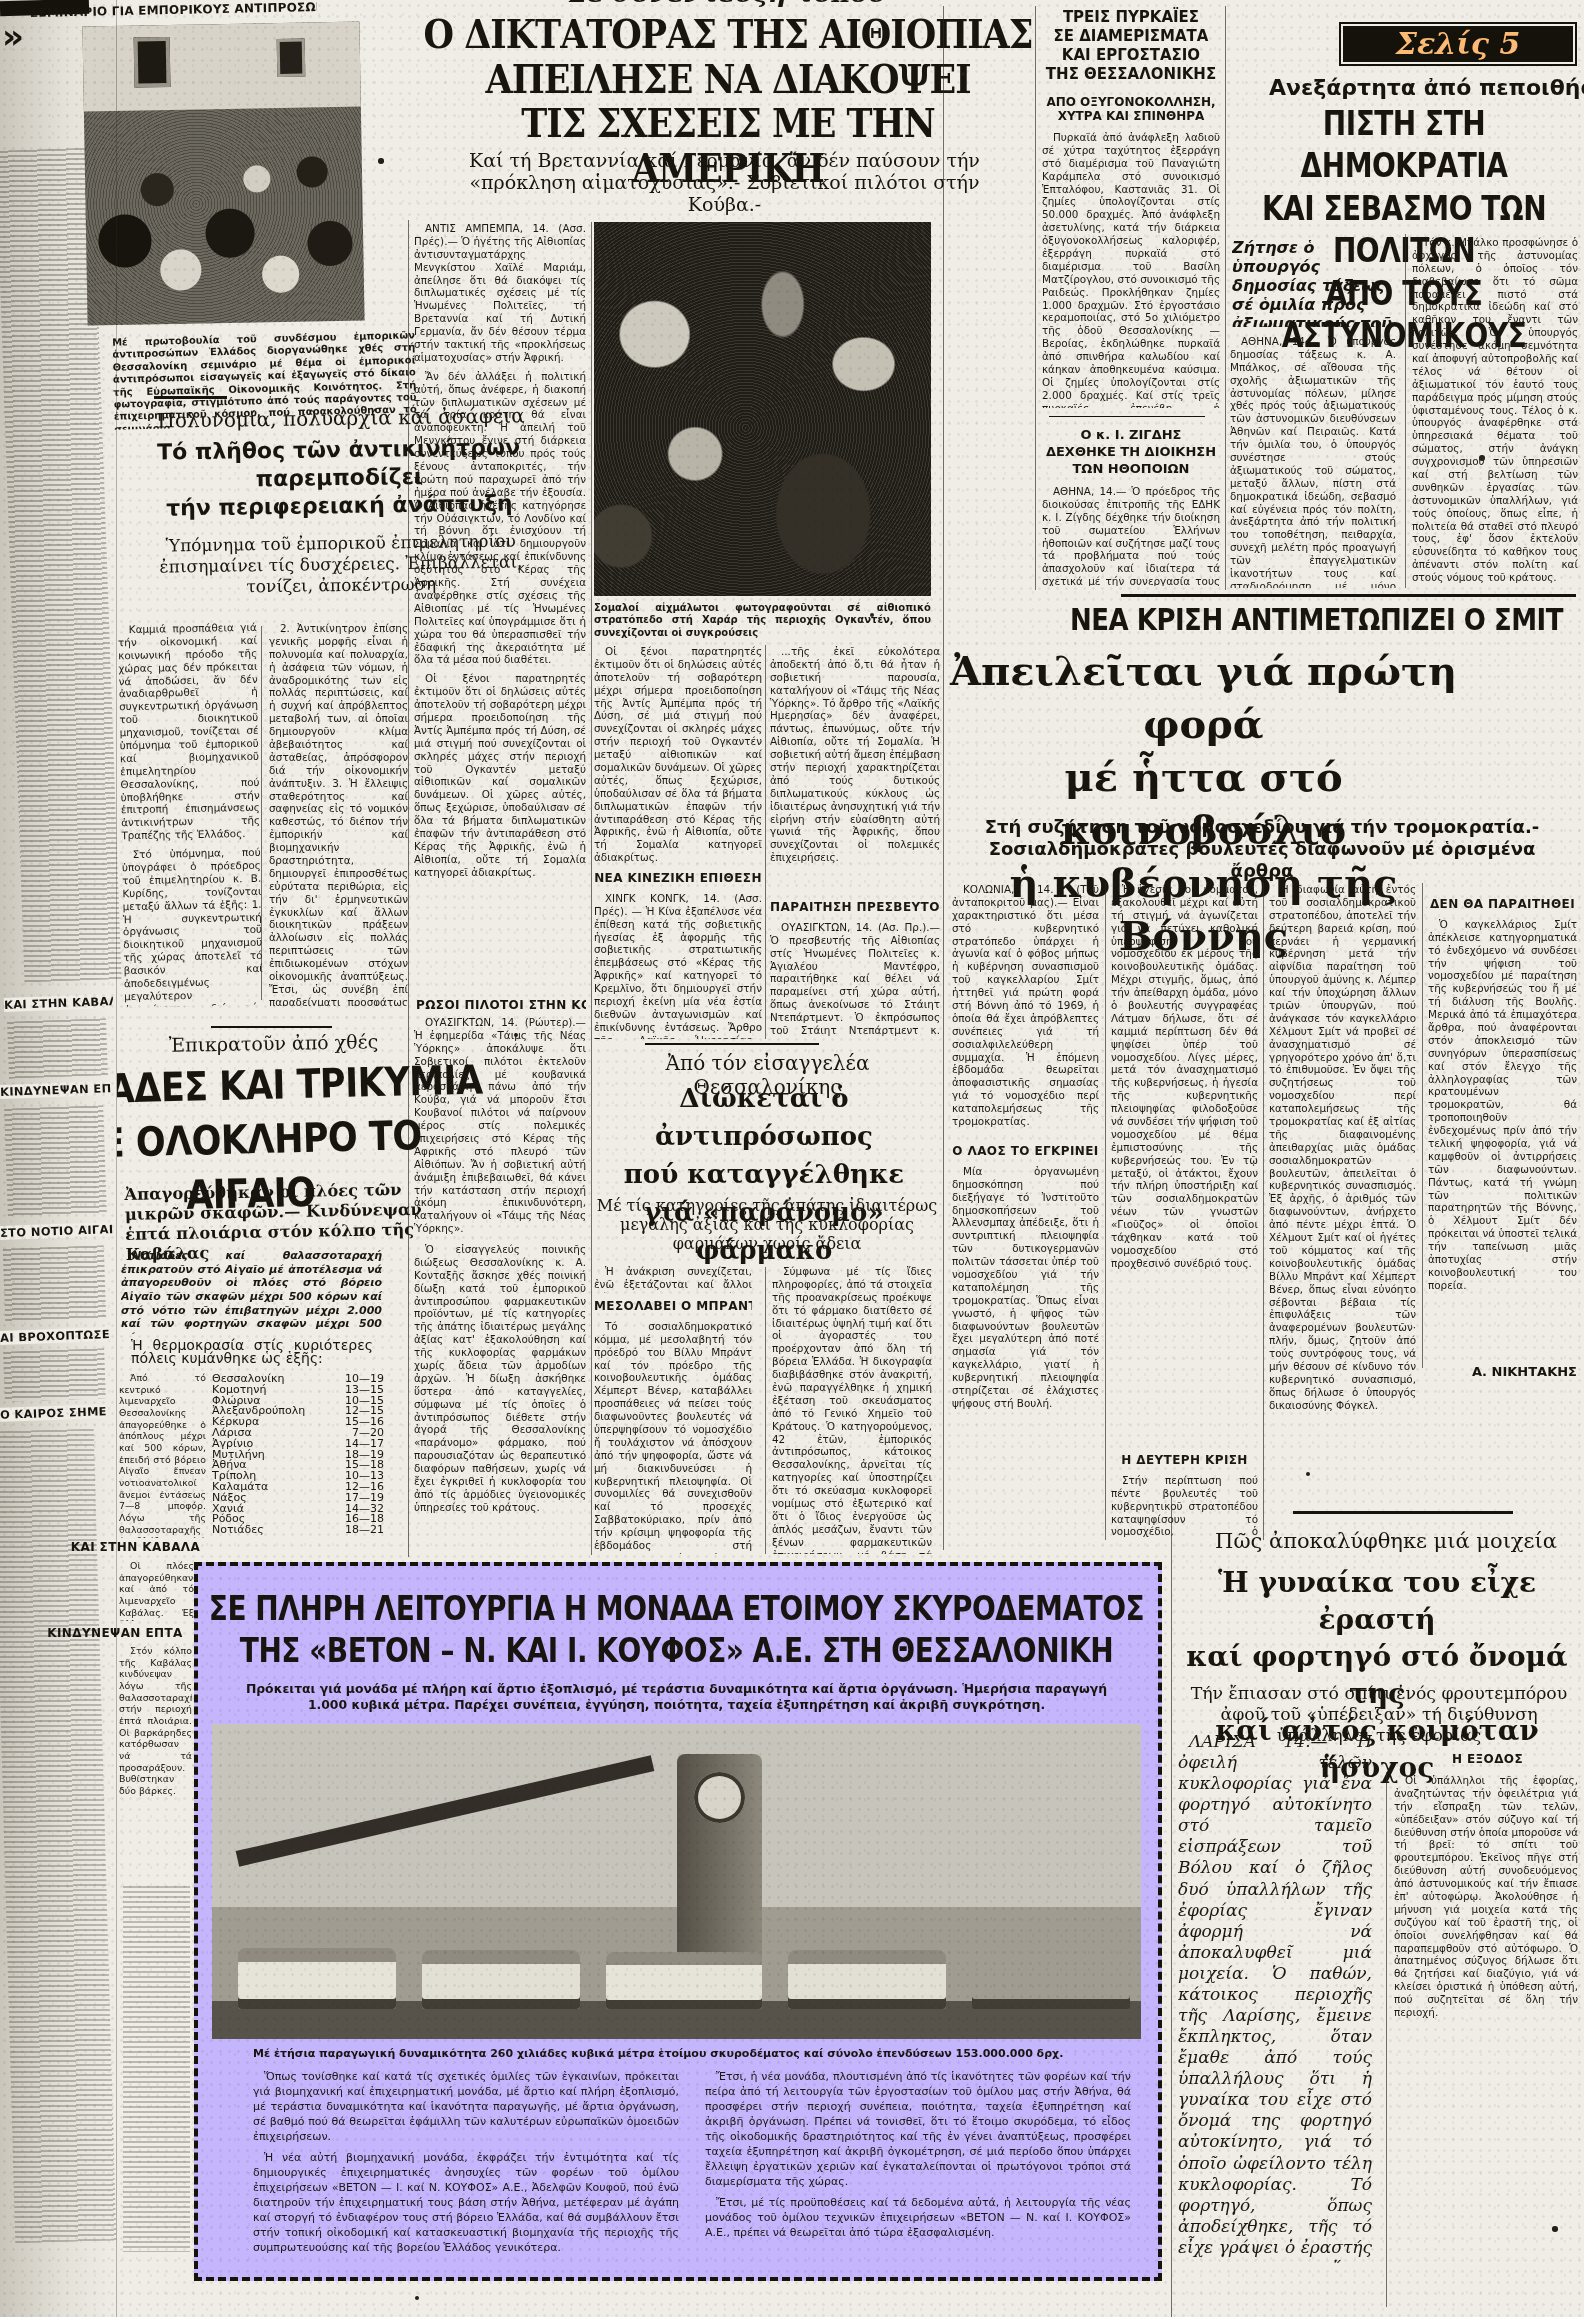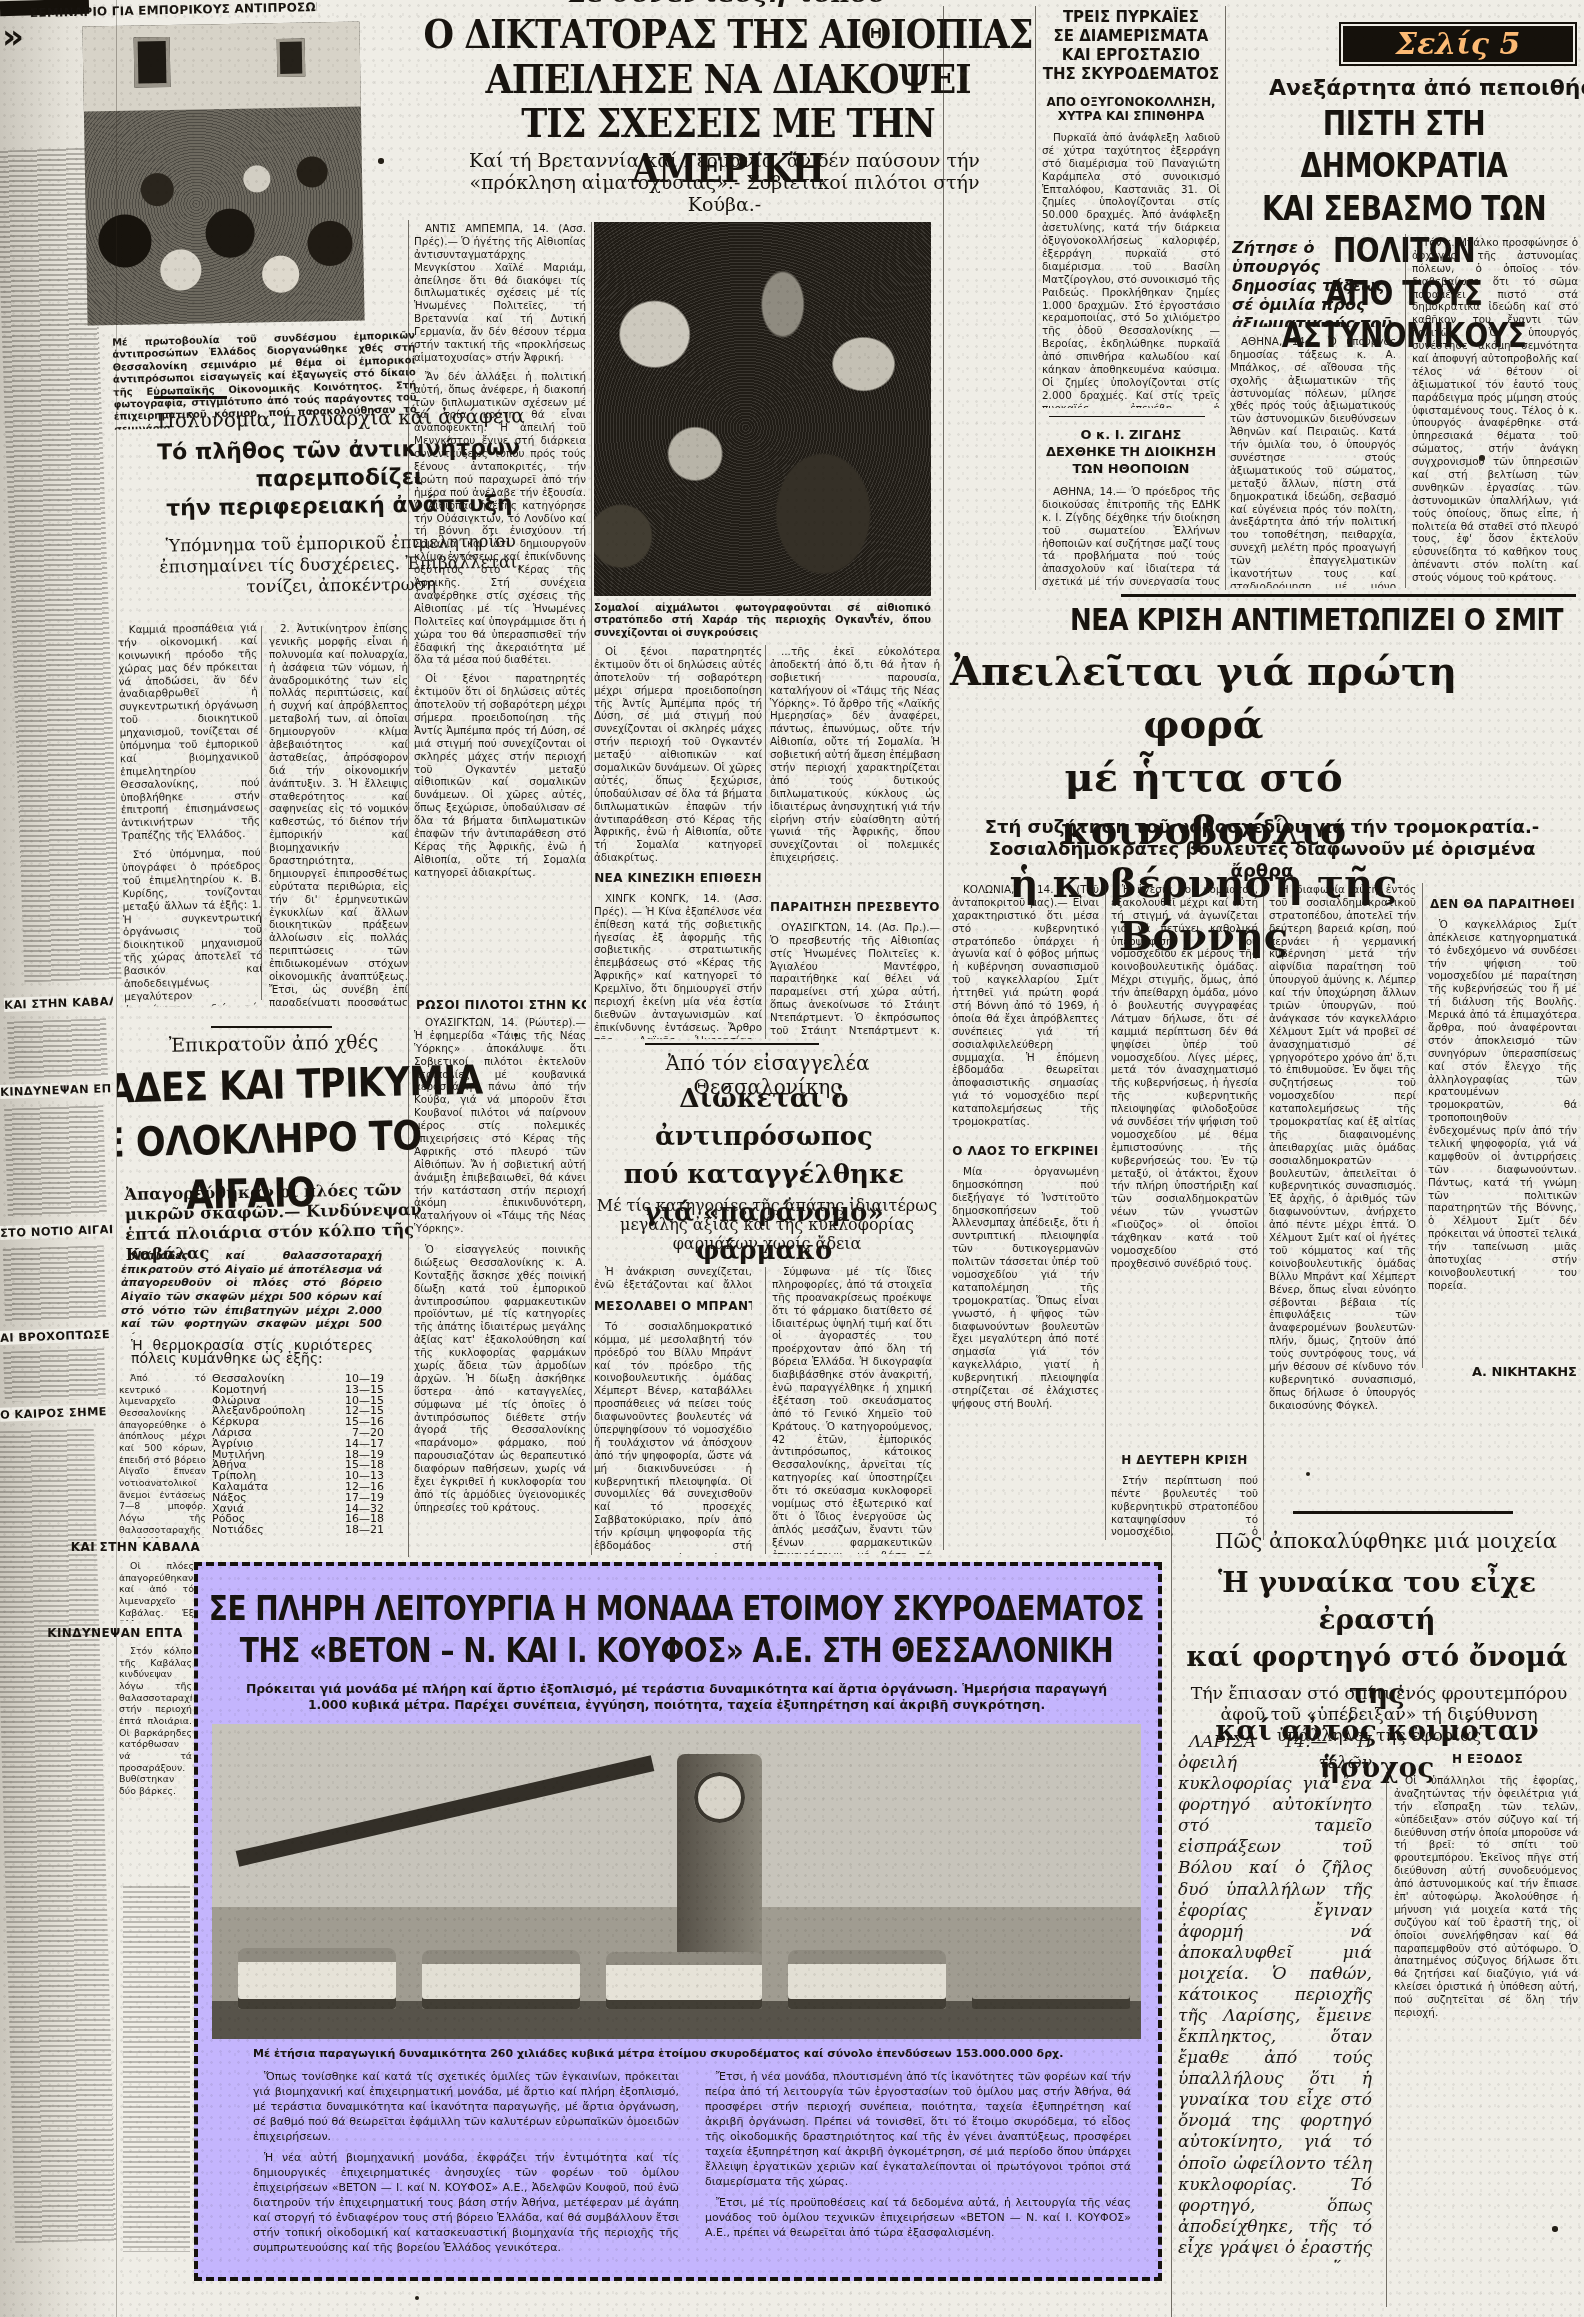--- a/index.html
+++ b/index.html
@@ -217,21 +217,21 @@
     <div class="sub" style="text-indent:0;">ΜΕΣΟΛΑΒΕΙ Ο ΜΠΡΑΝΤ</div>
     <div style="height:234px;overflow:hidden;">Τό σοσιαλδημοκρατικό κόμμα, μέ μεσολαβητή τόν πρόεδρό του Βίλλυ Μπράντ καί τόν πρόεδρο τῆς κοινοβουλευτικῆς ὁμάδας Χέμπερτ Βένερ, καταβάλλει προσπάθειες νά πείσει τούς διαφωνοῦντες βουλευτές νά ὑπερψηφίσουν τό νομοσχέδιο ἤ τουλάχιστον νά ἀπόσχουν ἀπό τήν ψηφοφορία, ὥστε νά μή διακινδυνεύσει ἡ κυβερνητική πλειοψηφία. Οἱ συνομιλίες θά συνεχισθοῦν καί τό προσεχές Σαββατοκύριακο, πρίν ἀπό τήν κρίσιμη ψηφοφορία τῆς ἑβδομάδος στή δυτικογερμανική Βουλή.</div>
   </div>
   <div class="a bt" style="left:772px;top:1265px;width:160px;height:289px;">
     <div>Σύμφωνα μέ τίς ἴδιες πληροφορίες, ἀπό τά στοιχεῖα τῆς προανακρίσεως προέκυψε ὅτι τό φάρμακο διατίθετο σέ ἰδιαιτέρως ὑψηλή τιμή καί ὅτι οἱ ἀγοραστές του προέρχονταν ἀπό ὅλη τή βόρεια Ἑλλάδα. Ἡ δικογραφία διαβιβάσθηκε στόν ἀνακριτή, ἐνῶ παραγγέλθηκε ἡ χημική ἐξέταση τοῦ σκευάσματος ἀπό τό Γενικό Χημεῖο τοῦ Κράτους. Ὁ κατηγορούμενος, 42 ἐτῶν, ἐμπορικός ἀντιπρόσωπος, κάτοικος Θεσσαλονίκης, ἀρνεῖται τίς κατηγορίες καί ὑποστηρίζει ὅτι τό σκεύασμα κυκλοφορεῖ νομίμως στό ἐξωτερικό καί ὅτι ὁ ἴδιος ἐνεργοῦσε ὡς ἁπλός μεσάζων, ἔναντι τῶν ξένων φαρμακευτικῶν ἐπιχειρήσεων, μέ βάση τά διεθνῆ συναλλακτικά ἤθη.</div>
   </div>
 
   <div class="a b ctr pre" style="left:1042px;top:8px;width:178px;font-size:15px;line-height:19px;">ΤΡΕΙΣ ΠΥΡΚΑΪΕΣ
 ΣΕ ΔΙΑΜΕΡΙΣΜΑΤΑ
 ΚΑΙ ΕΡΓΟΣΤΑΣΙΟ
-ΤΗΣ ΣΚΥΡΟΔΕΜΑΤΟΣ</div>
+ΤΗΣ ΘΕΣΣΑΛΟΝΙΚΗΣ</div>
   <div class="a b ctr pre" style="left:1042px;top:95px;width:178px;font-size:12px;line-height:14px;">ΑΠΟ ΟΞΥΓΟΝΟΚΟΛΛΗΣΗ,
 ΧΥΤΡΑ ΚΑΙ ΣΠΙΝΘΗΡΑ</div>
   <div class="a bt" style="left:1042px;top:131px;width:178px;height:277px;">
     <div>Πυρκαϊά ἀπό ἀνάφλεξη λαδιοῦ σέ χύτρα ταχύτητος ἐξερράγη στό διαμέρισμα τοῦ Παναγιώτη Καράμπελα στό συνοικισμό Ἑπταλόφου, Καστανιᾶς 31. Οἱ ζημίες ὑπολογίζονται στίς 50.000 δραχμές. Ἀπό ἀνάφλεξη ἀσετυλίνης, κατά τήν διάρκεια ὀξυγονοκολλήσεως καλοριφέρ, ἐξερράγη πυρκαϊά στό διαμέρισμα τοῦ Βασίλη Ματζίρογλου, στό συνοικισμό τῆς Ραιδεώς. Προκλήθηκαν ζημίες 1.000 δραχμῶν. Στό ἐργοστάσιο κεραμοποιίας, στό 5ο χιλιόμετρο τῆς ὁδοῦ Θεσσαλονίκης — Βεροίας, ἐκδηλώθηκε πυρκαϊά ἀπό σπινθήρα καλωδίου καί κάηκαν ἀποθηκευμένα καύσιμα. Οἱ ζημίες ὑπολογίζονται στίς 2.000 δραχμές. Καί στίς τρεῖς πυρκαϊές ἐπενέβη ἡ πυροσβεστική ὑπηρεσία Θεσσαλονίκης.</div>
   </div>
   <div class="hr" style="left:1049px;top:416px;width:156px;height:1px;"></div>
   <div class="a b ctr pre" style="left:1042px;top:426px;width:178px;font-size:13px;line-height:17px;">Ο κ. Ι. ΖΙΓΔΗΣ
 ΔΕΧΘΗΚΕ ΤΗ ΔΙΟΙΚΗΣΗ
 ΤΩΝ ΗΘΟΠΟΙΩΝ</div>
   <div class="a bt" style="left:1042px;top:485px;width:178px;height:101px;">

